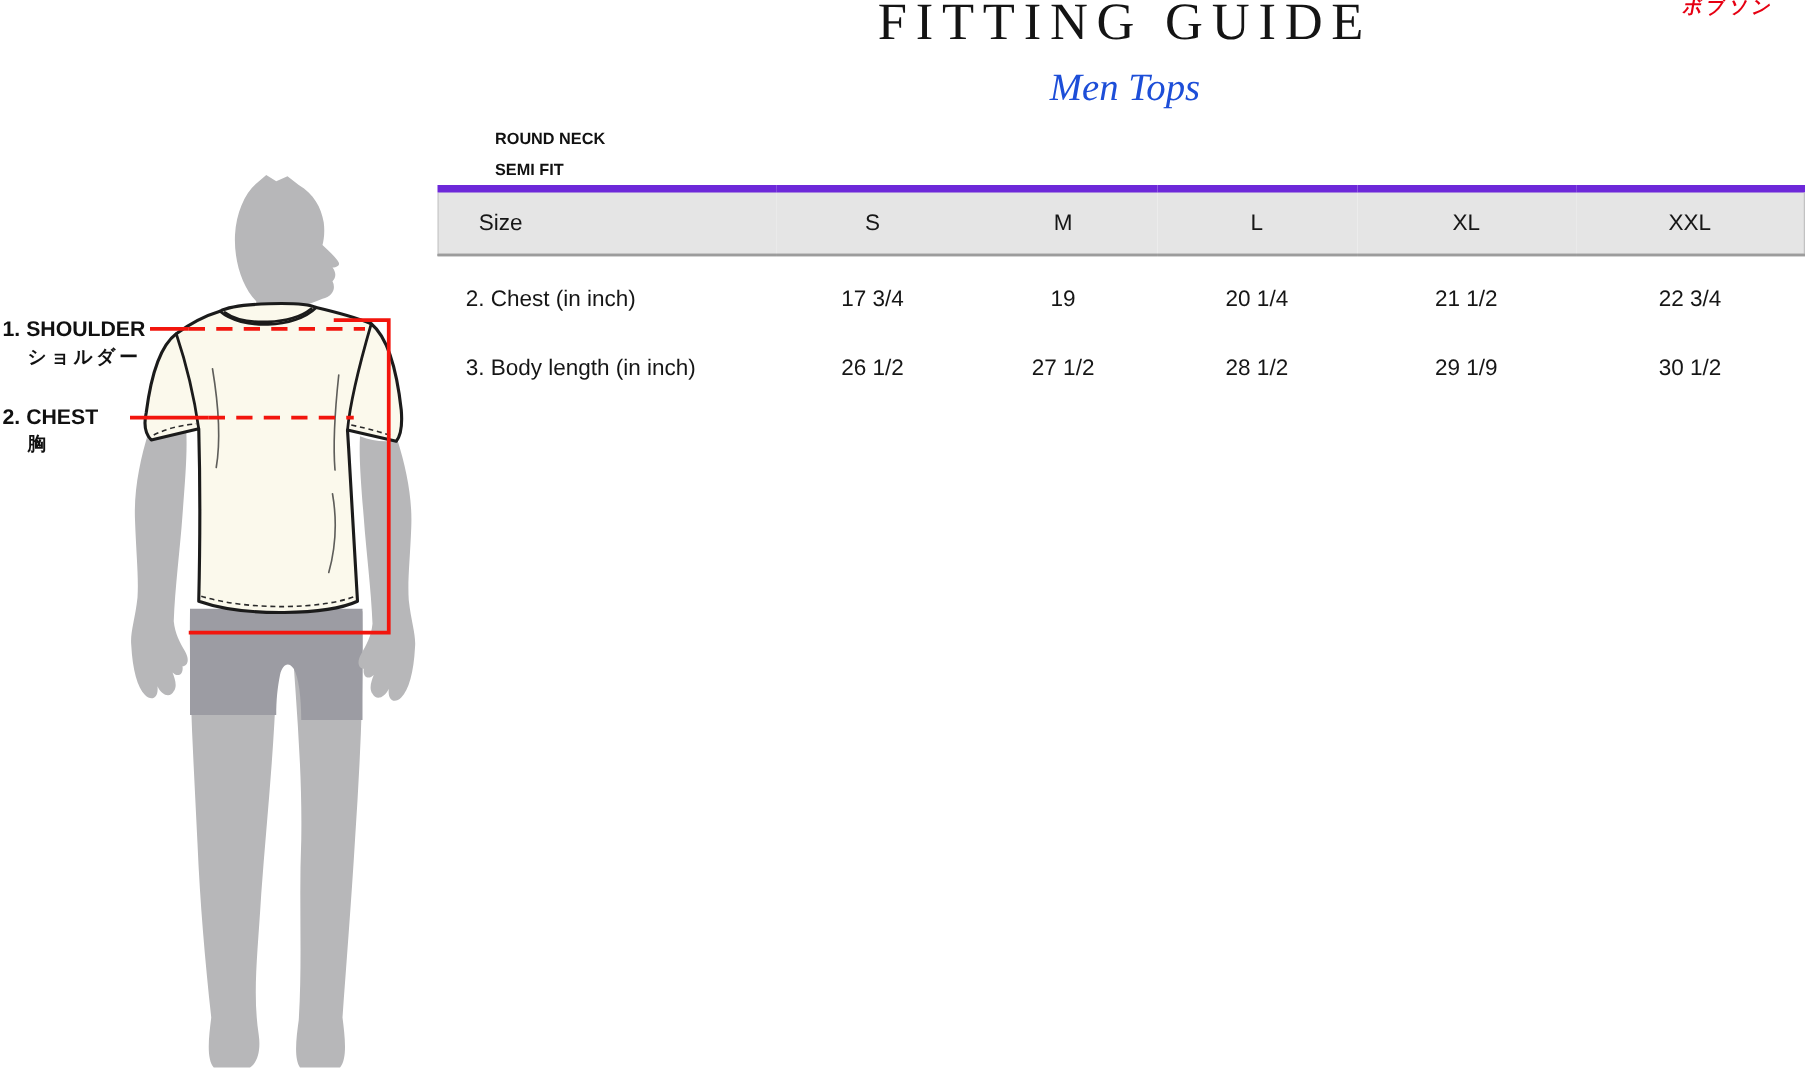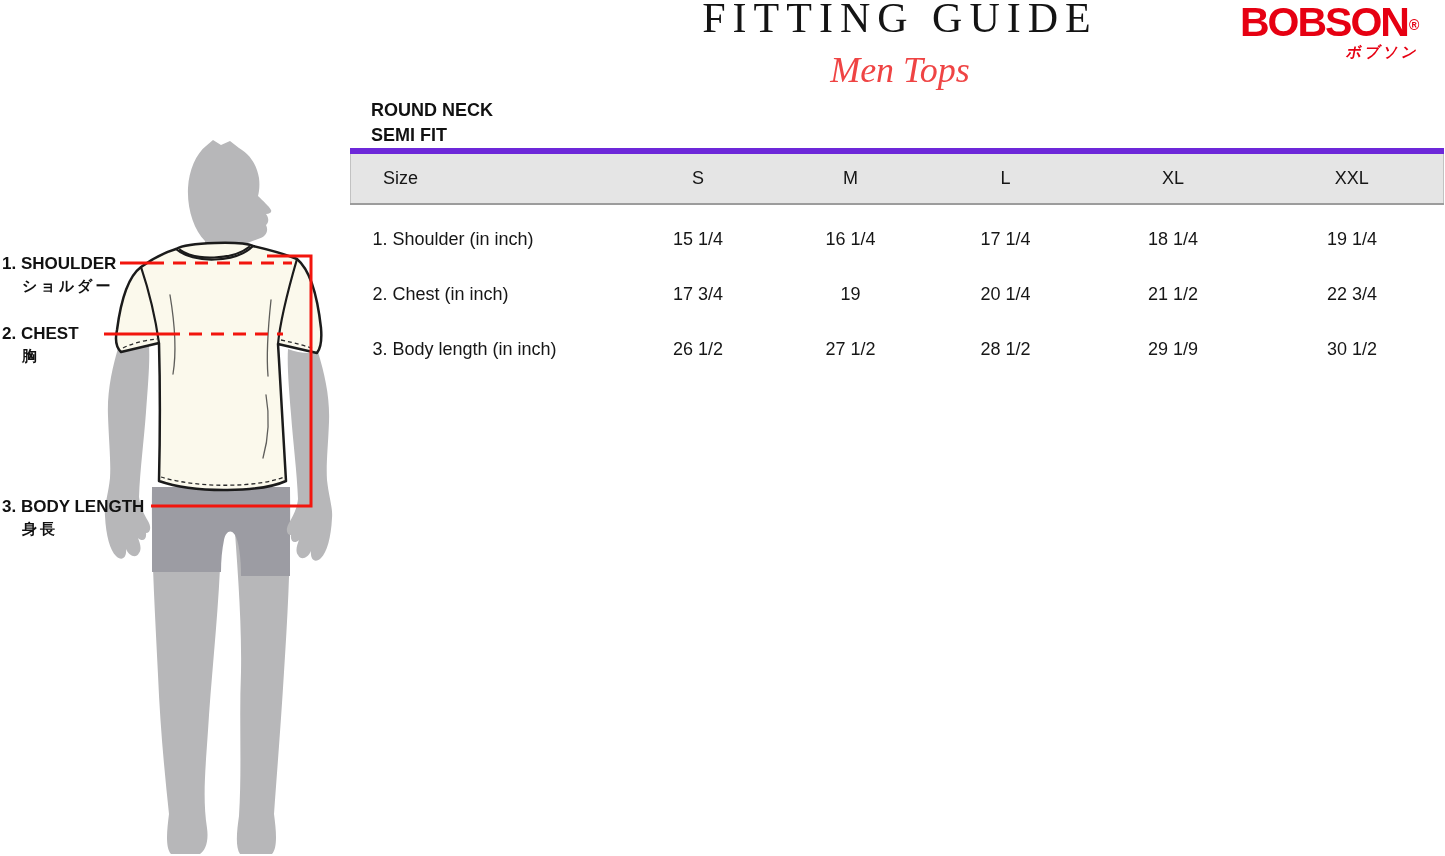--- a/index.html
+++ b/index.html
@@ -18,36 +18,36 @@
     font-family:"Liberation Sans",sans-serif;color:var(--ink);
   }
   
   .title{
     position:absolute;left:600px;top:-6px;width:600px;text-align:center;
     font-family:"Liberation Serif",serif;font-size:42px;line-height:48px;
     letter-spacing:7px;color:#141414;
   }
   .subtitle{
     position:absolute;left:600px;top:52px;width:600px;text-align:center;
-    font-family:"Liberation Serif",serif;font-style:italic;font-size:36px;line-height:36px;
-    color:#ef4444;
+    font-family:"Liberation Serif",serif;font-style:italic;font-size:31px;line-height:36px;
+    color:#1d4ed8;
   }
   .logo{position:absolute;left:1240px;top:0;width:200px;color:var(--brand-red);}
   .logo-name{
     font-size:41px;font-weight:bold;letter-spacing:-2px;line-height:44px;
     white-space:nowrap;
   }
   .logo-reg{font-size:14px;font-weight:bold;letter-spacing:0;vertical-align:6px;margin-left:1px;}
   .logo-jp{
     font-size:15px;font-weight:bold;letter-spacing:3px;text-align:right;
     padding-right:20px;margin-top:-4px;transform:skewX(-10deg);
   }
   
   .fit-label{
-    position:absolute;left:371px;top:98px;font-weight:bold;font-size:18px;line-height:25px;
+    position:absolute;left:396px;top:98px;font-weight:bold;font-size:13px;line-height:25px;
   }
   
   table.size-table{
     position:absolute;left:350px;top:148px;width:1093px;border-collapse:collapse;
     table-layout:fixed;font-size:18px;color:#161616;
   }
   table.size-table thead tr{
     background:var(--header-gray);
     border-top:6px solid #6d28d9;border-bottom:2px solid #9c9c9c;
   }
@@ -146,32 +146,25 @@
   </svg>
 
   <div class="measure-label ml-1">
     <span>1. SHOULDER</span>
     <span class="jp">ショルダー</span>
   </div>
   <div class="measure-label ml-2">
     <span>2. CHEST</span>
     <span class="jp">胸</span>
   </div>
-  <div class="measure-label ml-3">
-    <span>3. BODY LENGTH</span>
-    <span class="jp">身長</span>
-  </div>
 
   <div class="title">FITTING GUIDE</div>
   <div class="subtitle">Men Tops</div>
 
   <div class="logo">
-    <div class="logo-name">
-      <span>BOBSON</span><span class="logo-reg">®</span>
-    </div>
     <div class="logo-jp">ボブソン</div>
   </div>
 
   <div class="fit-label">
     <div>ROUND NECK</div>
     <div>SEMI FIT</div>
   </div>
 
   <table class="size-table">
     <colgroup>
@@ -187,28 +180,20 @@
           <th>Size</th>
           <th>S</th>
           <th>M</th>
           <th>L</th>
           <th>XL</th>
           <th>XXL</th>
         </tr>
     </thead>
     <tbody id="size-body">
         <tr>
-          <td>1. Shoulder (in inch)</td>
-          <td>15 1/4</td>
-          <td>16 1/4</td>
-          <td>17 1/4</td>
-          <td>18 1/4</td>
-          <td>19 1/4</td>
-        </tr>
-        <tr>
           <td>2. Chest (in inch)</td>
           <td>17 3/4</td>
           <td>19</td>
           <td>20 1/4</td>
           <td>21 1/2</td>
           <td>22 3/4</td>
         </tr>
         <tr>
           <td>3. Body length (in inch)</td>
           <td>26 1/2</td>

